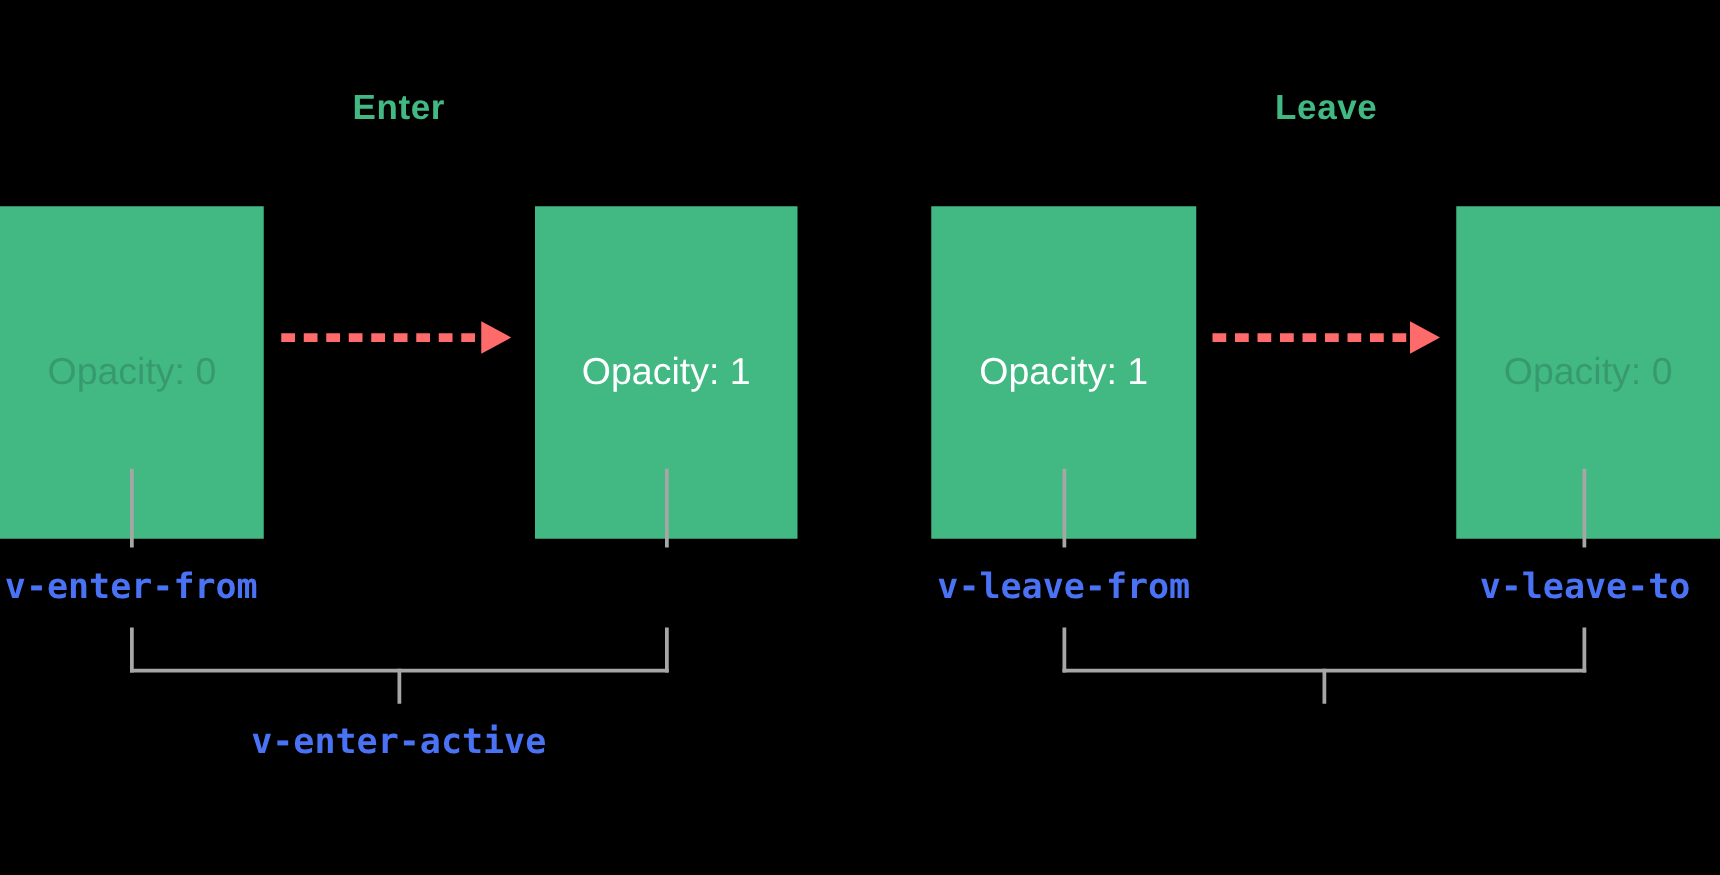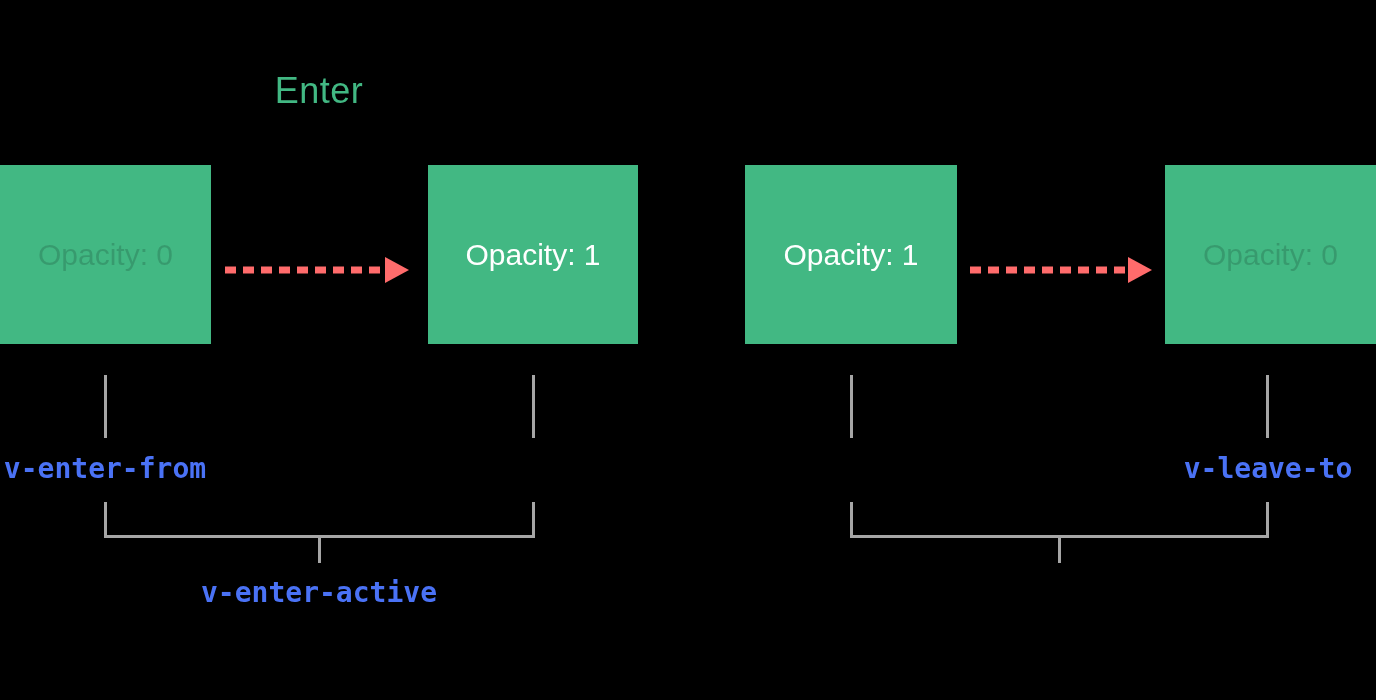--- a/index.html
+++ b/index.html
@@ -20,31 +20,31 @@
     background: var(--background);
     overflow: hidden;
     font-family: "Liberation Sans", sans-serif;
   }
   .abs { position: absolute; }
 
   .section-title {
     width: 300px;
     top: 70px;
     text-align: center;
-    font-size: 36px;
-    font-weight: 400;
+    font-size: 28px;
+    font-weight: 700;
     color: var(--title-green);
     letter-spacing: 0.5px;
   }
   .title-enter { left: 169px; }
   .title-leave { left: 911px; }
 
   .box {
     top: 165px;
-    height: 179px;
+    height: 266px;
     background: var(--box-green);
     display: flex;
     align-items: center;
     justify-content: center;
   }
   .box-1 { left: 0px;    width: 211px; }
   .box-2 { left: 428px;  width: 210px; }
   .box-3 { left: 745px;  width: 212px; }
   .box-4 { left: 1165px; width: 211px; }
   .box-text {
@@ -102,20 +102,21 @@
   .active-label { top: 576px; width: 360px; }
   .active-enter { left: 139px; text-align: center; }
   .active-leave { left: 879px; }
 </style>
 </head>
 <body>
 
 <div class="canvas">
 
   <div class="abs section-title title-enter">Enter</div>
+  <div class="abs section-title title-leave">Leave</div>
 
   <div class="abs box box-1">
     <span class="box-text faded">Opacity: 0</span>
   </div>
 
   <svg class="abs arrow-svg arrow-1" viewBox="0 0 200 32">
     <line x1="10" y1="16" x2="172" y2="16" stroke-width="7" stroke-dasharray="11 7" stroke="#ff6b6b"></line>
     <polygon points="170,3 170,29 194,16" fill="#ff6b6b"></polygon>
   </svg>
 
@@ -135,20 +136,21 @@
   <div class="abs box box-4">
     <span class="box-text faded">Opacity: 0</span>
   </div>
 
   <div class="abs vline upper col-1"></div>
   <div class="abs vline upper col-2"></div>
   <div class="abs vline upper col-3"></div>
   <div class="abs vline upper col-4"></div>
 
   <div class="abs class-label state-label label-c1">v-enter-from</div>
+  <div class="abs class-label state-label label-c3">v-leave-from</div>
   <div class="abs class-label state-label label-c4">v-leave-to</div>
 
   <div class="abs vline lower col-1"></div>
   <div class="abs vline lower col-2"></div>
   <div class="abs hline hline-enter"></div>
   <div class="abs stem stem-enter"></div>
   <div class="abs class-label active-label active-enter">v-enter-active</div>
 
   <div class="abs vline lower col-3"></div>
   <div class="abs vline lower col-4"></div>

